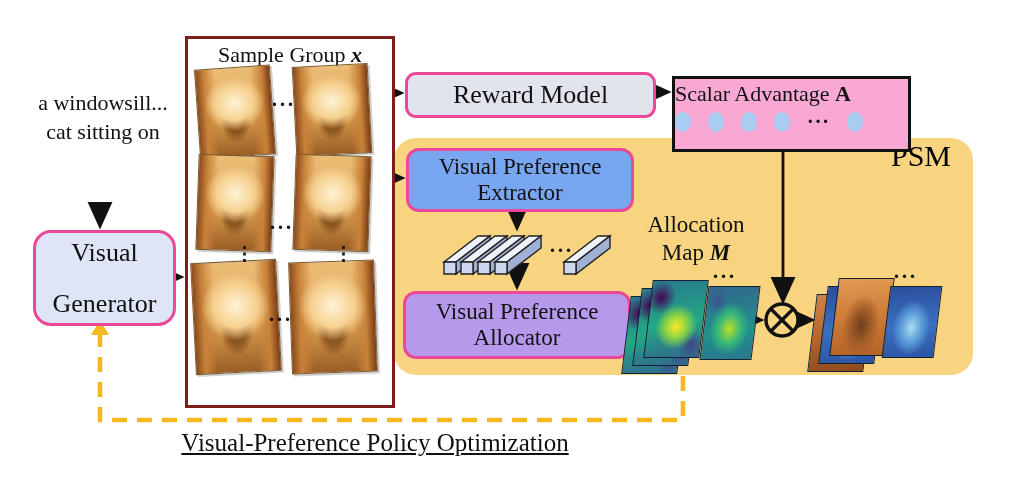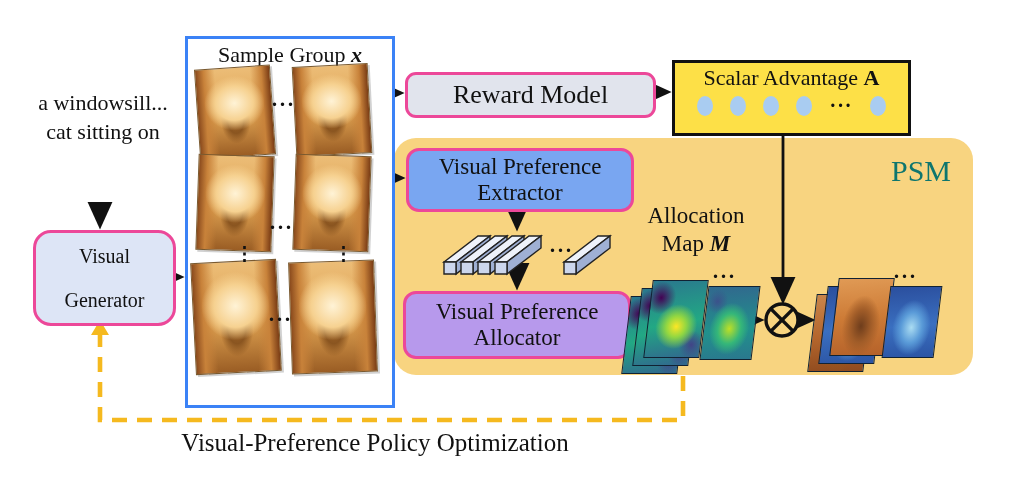--- a/index.html
+++ b/index.html
@@ -6,48 +6,48 @@
     --psm_bg:#f8d480; --gen_fill:#dde5f6; --reward_fill:#e1e4ed;
     --extractor_fill:#79a6f1; --allocator_fill:#b799ec; --dot_fill:#a9ccf1;
     --dashed:#f5b91f; --ink:#111111;
   }
   html,body{margin:0;padding:0;background:#ffffff;}
   .canvas{position:relative;width:1013px;height:479px;background:#ffffff;overflow:hidden;
           font-family:"Liberation Serif","DejaVu Serif",serif;color:#111;}
   .abs{position:absolute;}
   
   .psm-panel{left:394px;top:138px;width:579px;height:237px;background:var(--psm_bg);border-radius:22px;z-index:1;}
-  .psm-label{position:absolute;right:22px;top:16px;font-size:30px;color:#0f766e;}
+  .psm-label{position:absolute;right:22px;top:1px;font-size:30px;color:#000000;}
   
   svg.wires{left:0;top:0;width:1013px;height:479px;z-index:2;pointer-events:none;}
   
   .node{border:3px solid #ec4899;display:flex;flex-direction:column;align-items:center;justify-content:center;
         text-align:center;z-index:3;line-height:1.12;}
-  .generator{left:33px;top:230px;width:137px;height:90px;background:var(--gen_fill);border-radius:18px;font-size:20px;gap:21px;}
+  .generator{left:33px;top:230px;width:137px;height:90px;background:var(--gen_fill);border-radius:18px;font-size:26px;gap:21px;}
   .reward{left:405px;top:72px;width:245px;height:40px;background:var(--reward_fill);border-radius:11px;font-size:26px;}
   .extractor{left:406px;top:148px;width:222px;height:58px;background:var(--extractor_fill);border-radius:13px;font-size:23px;}
   .allocator{left:403px;top:291px;width:222px;height:62px;background:var(--allocator_fill);border-radius:13px;font-size:23px;}
   
   .prompt{left:18px;top:88px;width:170px;text-align:center;font-size:22px;line-height:1.32;z-index:3;}
   
-  .sample-box{left:185px;top:36px;width:204px;height:366px;border:3px solid #3b82f6;background:#fff;z-index:3;}
+  .sample-box{left:185px;top:36px;width:204px;height:366px;border:3px solid #7f1d1d;background:#fff;z-index:3;}
   .sample-title{position:absolute;left:0;top:3px;width:100%;text-align:center;font-size:22px;}
   .mvar{font-style:italic;font-weight:bold;}
   .cat{position:absolute;border:1px solid #7a5a30;
        background:
         radial-gradient(55% 42% at 50% 40%, #fff3d6 0%, #f6d190 46%, rgba(246,209,144,0) 74%),
         radial-gradient(20% 26% at 50% 60%, #a06527 0%, #8a5520 55%, rgba(138,85,32,0) 100%),
         linear-gradient(90deg, #8a4a1d 0%, #c8823a 11%, rgba(200,130,58,0) 26%, rgba(200,130,58,0) 74%, #c8823a 89%, #7a3c15 100%),
         linear-gradient(180deg, #ecbd77 0%, #dda050 55%, #9a5d24 100%);
        box-shadow:2px 2px 0 rgba(0,0,0,0.18);}
   .hdots{position:absolute;font-size:21px;font-weight:bold;letter-spacing:1px;}
   .vdots{position:absolute;font-size:19px;font-weight:bold;line-height:0.9;}
   
-  .scalar-box{left:672px;top:60px;width:233px;height:70px;border:3px solid #111;background:#fde047;z-index:3;
-              display:flex;flex-direction:column;align-items:center;}
+  .scalar-box{left:672px;top:76px;width:233px;height:70px;border:3px solid #111;background:#f9a8d4;z-index:3;
+              display:flex;flex-direction:column;align-items:flex-start;}
   .scalar-title{font-size:22px;margin-top:2px;}
   .dotrow{display:flex;align-items:center;gap:17px;margin-top:3px;}
   .adot{width:16px;height:20px;border-radius:50%;background:var(--dot_fill);}
   .dotrow .hd{font-size:20px;font-weight:bold;letter-spacing:1px;}
   
   .maplabel{text-align:center;font-size:23px;line-height:1.2;z-index:3;}
   sup{font-size:0.72em;}
   
   .stack{z-index:3;}
   .hm{position:absolute;width:54px;height:76px;transform:skewX(-7deg);border:1px solid #123;}
@@ -62,21 +62,21 @@
       linear-gradient(175deg, #31688e 0%, #21918c 60%, #2a788e 100%);}
   .omap{background:
       radial-gradient(48% 56% at 50% 62%, #6e3d1c 0%, #a05c28 38%, rgba(160,92,40,0) 72%),
       linear-gradient(175deg, #e09a55 0%, #cd7b36 50%, #b5622a 100%);}
   .omap2{background:
       radial-gradient(48% 56% at 50% 62%, #5e351a 0%, #96541f 40%, rgba(150,84,31,0) 74%),
       linear-gradient(175deg, #c9854a 0%, #b3652c 55%, #8e4a1e 100%);}
   .bmap{background:
       radial-gradient(50% 52% at 50% 58%, #aadcf2 0%, #5a9bd8 42%, rgba(90,155,216,0) 76%),
       linear-gradient(175deg, #2b4f9e 0%, #3a6fc0 55%, #2c55a4 100%);}
-  .caption{left:150px;top:429px;width:450px;text-align:center;font-size:25px;z-index:3;}
+  .caption{left:150px;top:429px;width:450px;text-align:center;font-size:25px;z-index:3;text-decoration:underline;}
   .tokens{z-index:3;}
 </style>
 </head>
 <body>
 
 <div class="canvas">
 
   <div class="abs psm-panel">
     <div class="psm-label">PSM</div>
   </div>
@@ -199,21 +199,21 @@
       </g>
     </g>
   </svg>
   <span class="abs hdots" style="left:549px;top:238px;z-index:3;">···</span>
 
   <div class="abs node allocator">
     <div>Visual Preference</div>
     <div>Allocator</div>
   </div>
 
-  <div class="abs maplabel" style="left:636px;top:202px;width:120px;text-align:center;">
+  <div class="abs maplabel" style="left:636px;top:211px;width:120px;text-align:center;">
     <div>Allocation</div>
     <div>
       <span>Map </span><span class="mvar">M</span>
     </div>
   </div>
 
   <div class="abs stack" style="left:626px;top:280px;width:86px;height:96px;">
     <div class="hm vmap" style="left:0;top:16px;"></div>
     <div class="hm vmap" style="left:11px;top:8px;"></div>
     <div class="hm vmap" style="left:22px;top:0;"></div>

